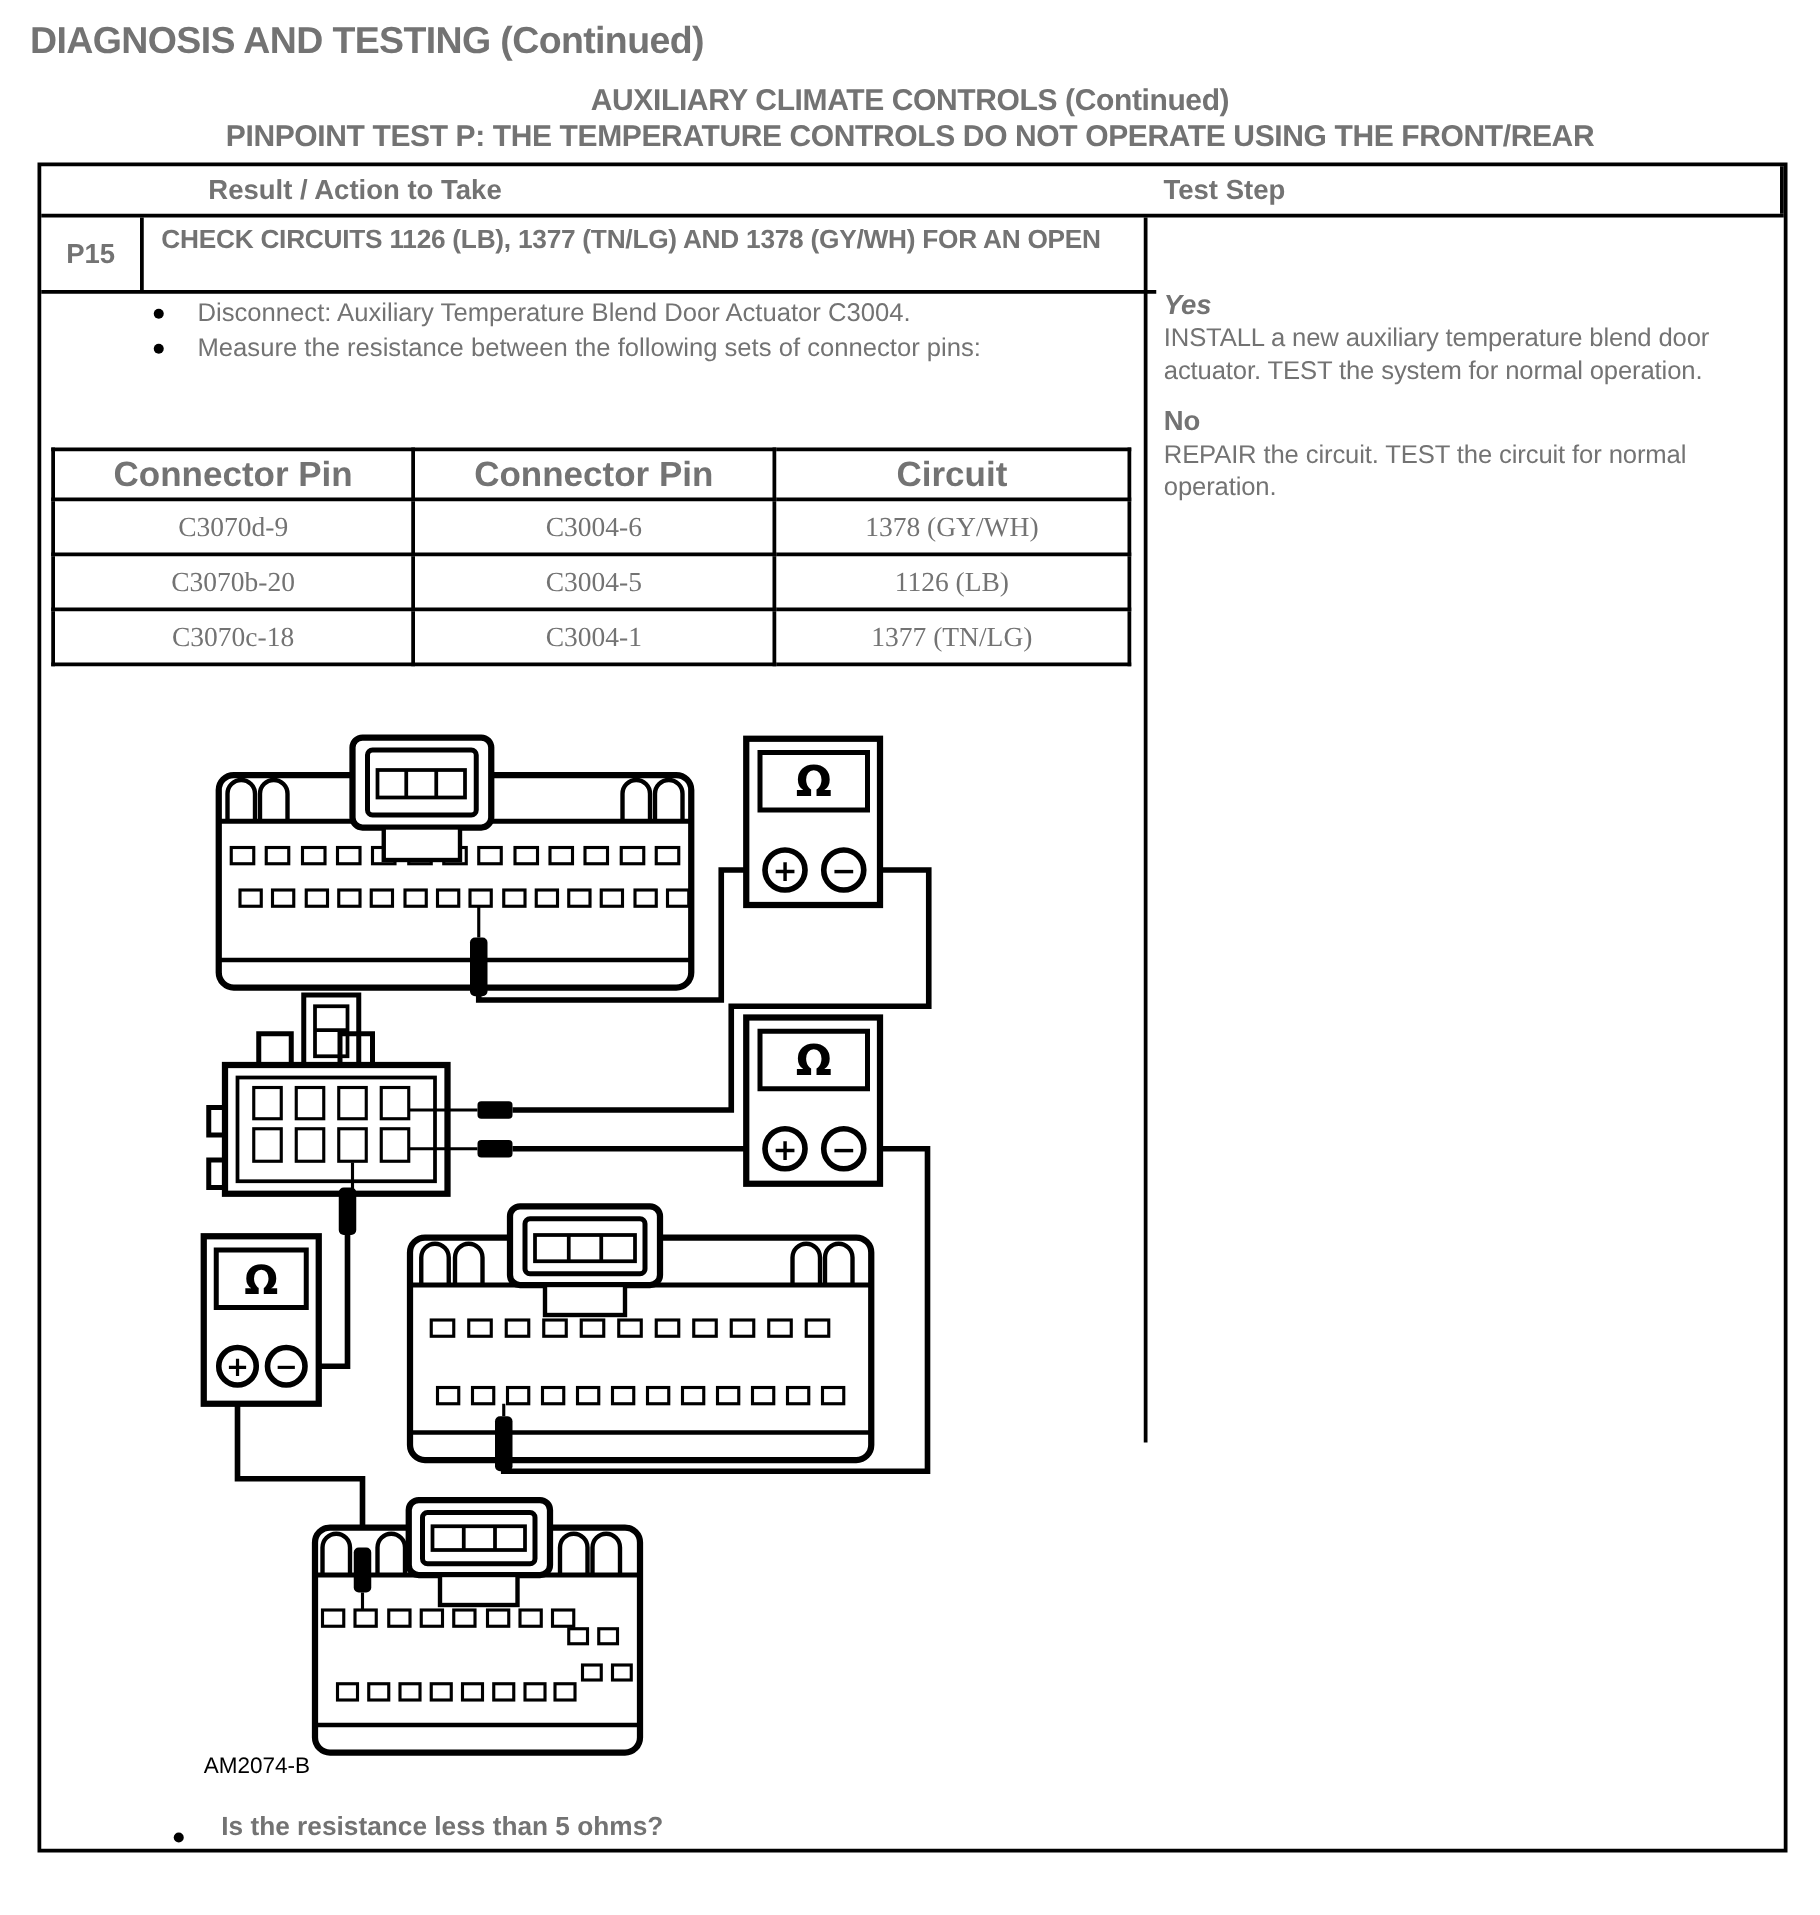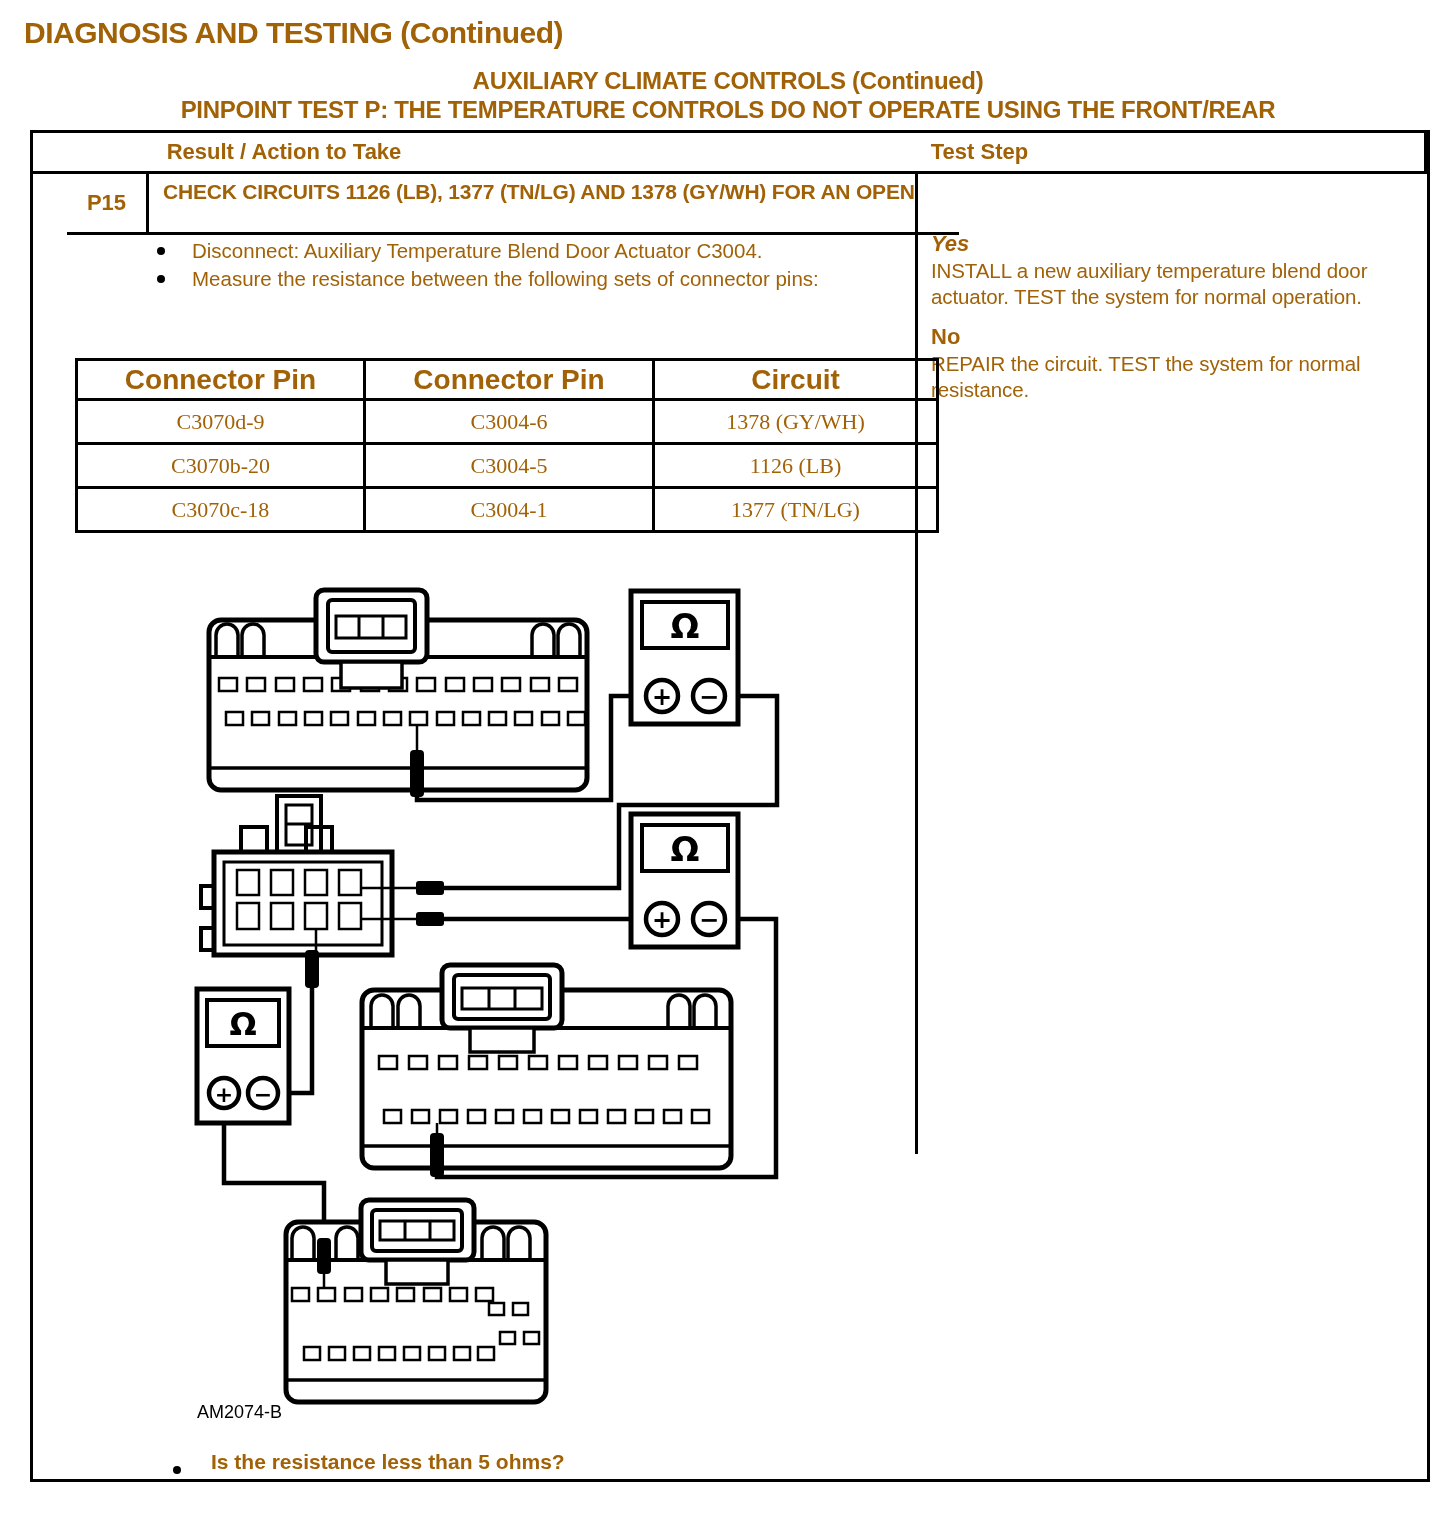--- a/index.html
+++ b/index.html
@@ -1,38 +1,38 @@
 <!DOCTYPE html>
 <html><head>
 <meta charset="utf-8">
 <style>
   * { margin:0; padding:0; box-sizing:border-box; }
   html,body { background:#ffffff; }
   .page {
     position:relative; width:1456px; height:1532px; background:#fff;
-    font-family:"Liberation Sans", sans-serif; color:#a16207; overflow:hidden;
+    font-family:"Liberation Sans", sans-serif; color:#737373; overflow:hidden;
   }
   .doc-title {
     position:absolute; left:24px; top:16px; font-size:30px; font-weight:bold;
     letter-spacing:-0.5px;
   }
   .doc-subtitle {
     position:absolute; left:0; top:66px; width:1456px; text-align:center;
     font-size:24px; font-weight:bold; line-height:1.22; letter-spacing:-0.3px;
   }
   .main-table {
     position:absolute; left:30px; top:130px; width:1400px; height:1352px;
     border:3px solid #000;
   }
   .main-thead { display:flex; height:41px; border-bottom:3px solid #000; }
   .th-cell { display:flex; align-items:center; justify-content:center;
     font-size:22px; font-weight:bold; }
   .th-left  { width:892px; border-right:3px solid #000; }
   .th-right { flex:1; }
-  .main-body { display:flex; height:980px;margin-left:34px; }
+  .main-body { display:flex; height:980px; }
   .col-left { position:relative; width:892px; border-right:3px solid #000; }
   .col-right { flex:1; padding:56px 18px 0 13px; font-size:20.5px; line-height:1.28; }
 
   .p15-block { position:absolute; top:0; left:0; width:892px; height:61px;
     border-bottom:3px solid #000; display:flex; }
   .p15-cell { width:82px; border-right:3px solid #000; display:flex;
     align-items:center; justify-content:center; font-size:22px; font-weight:bold; }
   .p15-title { flex:1; padding:5px 10px 0 14px; font-size:21px; font-weight:bold;
     line-height:1.25; letter-spacing:-0.2px; }
 
@@ -370,20 +370,20 @@
           <span class="bullet-dot"></span>
           <span class="question-text">Is the resistance less than 5 ohms?</span>
         </div>
 
       </div>
 
       <div class="col-right">
         <div class="result-label" style="margin-top:0;font-style:italic;">Yes</div>
         <div class="result-text">INSTALL a new auxiliary temperature blend door actuator. TEST the system for normal operation.</div>
         <div class="result-label">No</div>
-        <div class="result-text">REPAIR the circuit. TEST the system for normal resistance.</div>
+        <div class="result-text">REPAIR the circuit. TEST the circuit for normal operation.</div>
       </div>
     </div>
   </div>
 
   <div class="continued-note">(Continued)</div>
 
 </div>
 
 </body></html>

